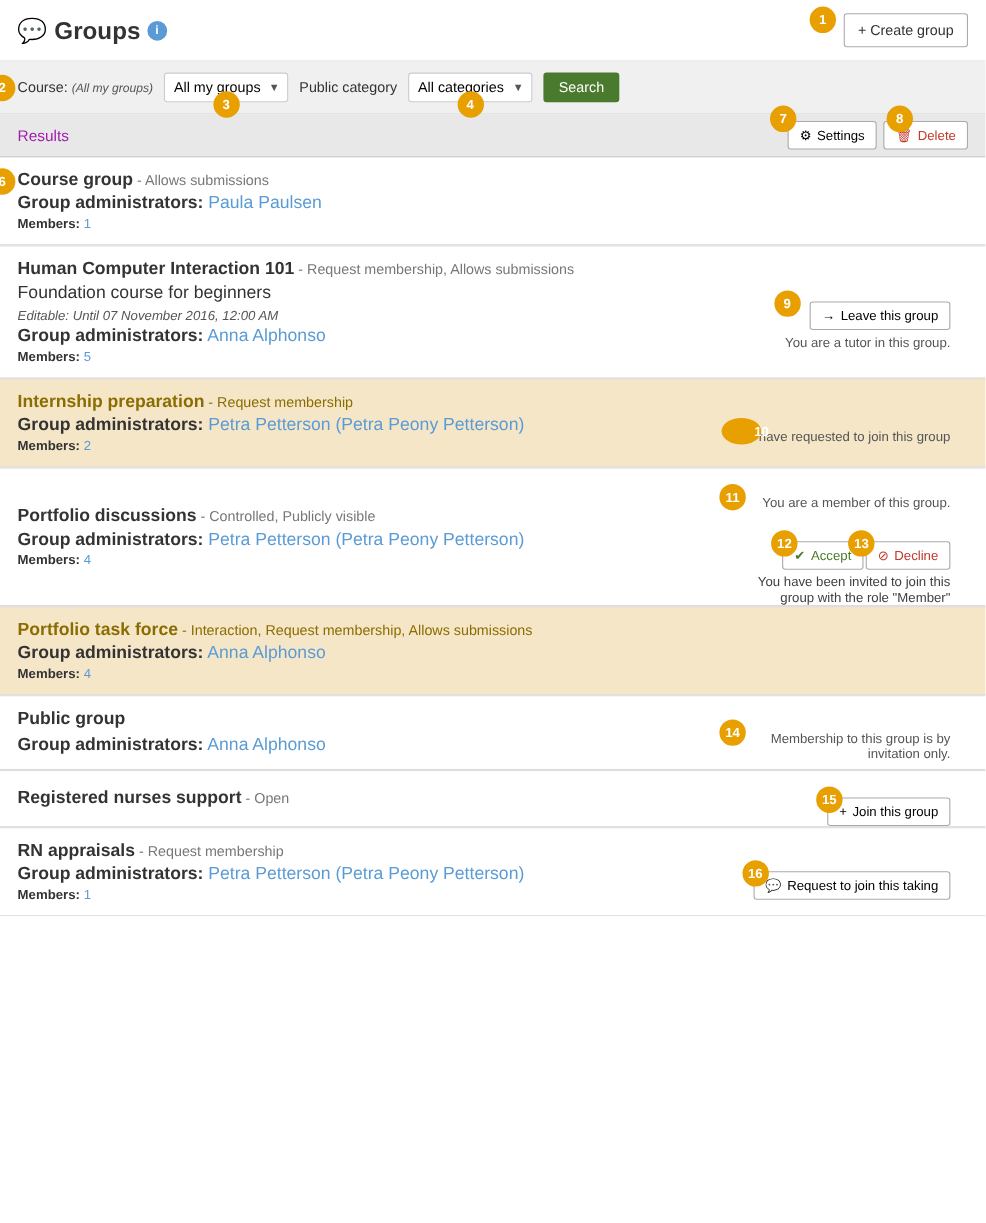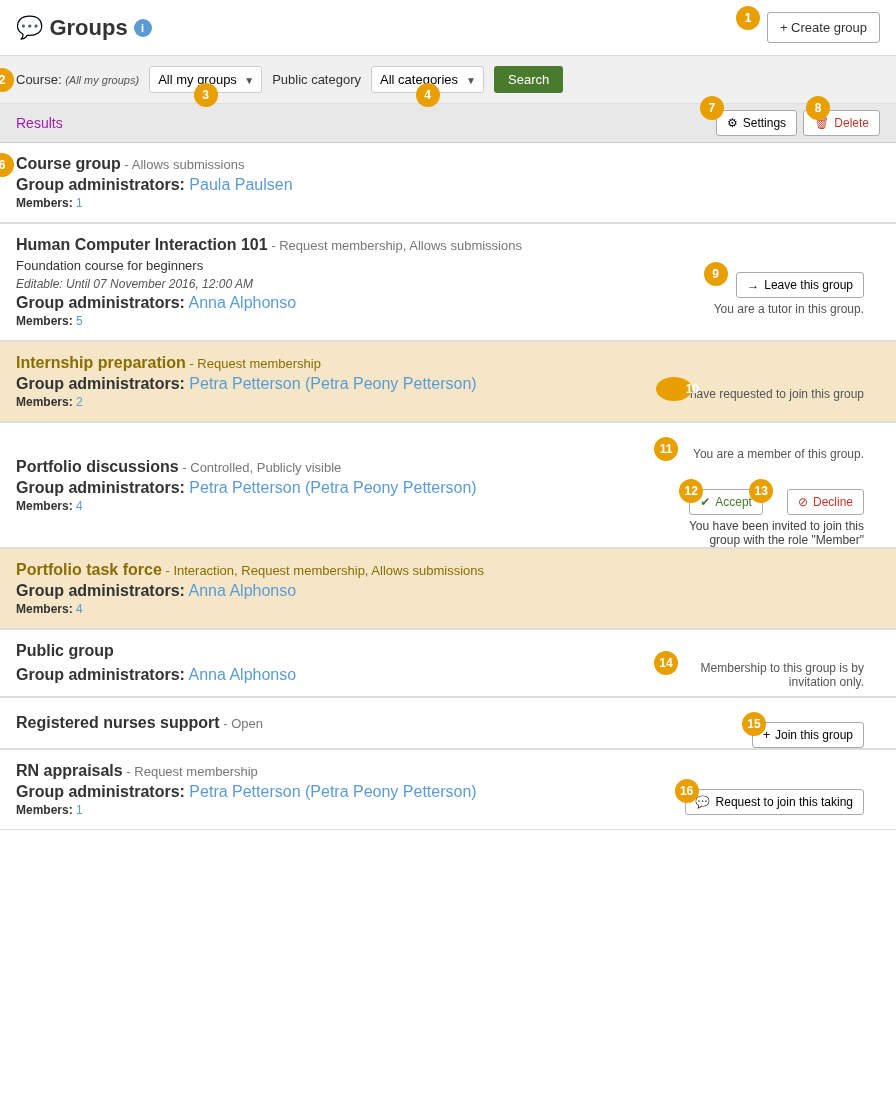--- a/index.html
+++ b/index.html
@@ -18,42 +18,42 @@
     .select-wrapper { position: relative; display: inline-block; }
     .select-wrapper::after { content: "▼"; font-size: 10px; position: absolute; right: 8px; top: 50%; transform: translateY(-50%); pointer-events: none; color: #555; }
 
     .search-btn { background: #4a7a2d; color: #fff; border: none; padding: 6px 14px; border-radius: 3px; font-size: 13px; cursor: pointer; }
 
     .group-item { padding: 12px 16px; border-bottom: 1px solid #ddd; position: relative; }
     .group-item.highlighted { background: #f5e6c8; }
 
     .group-name { font-size: 16px; font-weight: bold; color: #333; }
     .group-subtitle { color: #777; font-size: 13px; }
-    .group-desc { font-size: 13px; margin-top: 4px; color: #333; }
+    .group-desc { font-size: 16px; margin-top: 4px; color: #333; }
     .group-editable { font-size: 12px; color: #555; margin-top: 4px; font-style: italic; }
     .group-admin { font-size: 16px; margin-top: 3px; color: #333; }
     .group-admin a { color: #5b9bd5; text-decoration: none; }
     .group-members { font-size: 12px; margin-top: 2px; }
     .group-members a { color: #5b9bd5; text-decoration: none; }
 
     .group-actions { position: absolute; right: 16px; top: 12px; display: flex; flex-direction: column; align-items: flex-end; gap: 4px; }
 
     .btn-leave { background: #fff; border: 1px solid #aaa; padding: 5px 10px; font-size: 12px; cursor: pointer; border-radius: 3px; display: flex; align-items: center; gap: 5px; }
     .btn-join { background: #fff; border: 1px solid #aaa; padding: 5px 10px; font-size: 12px; cursor: pointer; border-radius: 3px; display: flex; align-items: center; gap: 5px; }
     .btn-accept { background: #fff; border: 1px solid #aaa; padding: 5px 10px; font-size: 12px; cursor: pointer; border-radius: 3px; display: flex; align-items: center; gap: 5px; color: #4a7a2d; }
     .btn-decline { background: #fff; border: 1px solid #aaa; padding: 5px 10px; font-size: 12px; cursor: pointer; border-radius: 3px; display: flex; align-items: center; gap: 5px; color: #c0392b; }
     .btn-request { background: #fff; border: 1px solid #aaa; padding: 5px 10px; font-size: 12px; cursor: pointer; border-radius: 3px; display: flex; align-items: center; gap: 5px; }
 
     .settings-btn { background: #fff; border: 1px solid #aaa; padding: 5px 10px; font-size: 12px; cursor: pointer; border-radius: 3px; display: flex; align-items: center; gap: 5px; }
     .delete-btn { background: #fff; border: 1px solid #aaa; padding: 5px 10px; font-size: 12px; cursor: pointer; border-radius: 3px; display: flex; align-items: center; gap: 5px; color: #c0392b; }
 
     .status-text { font-size: 12px; color: #555; text-align: right; max-width: 200px; }
     .tutor-text { font-size: 12px; color: #555; }
 
-    .btn-row { display: flex; gap: 24px; }
+    .btn-row { display: flex; gap: 2px; }
 
     .group-item-top { display: flex; justify-content: space-between; align-items: center; }
     .group-item-content { flex: 1; max-width: 620px; }
 
     .invite-text { font-size: 12px; color: #404040; text-align: right; max-width: 200px; }
   </style>
 </head>
 <body>
 
 <div class="page-header" style="position:relative;">

